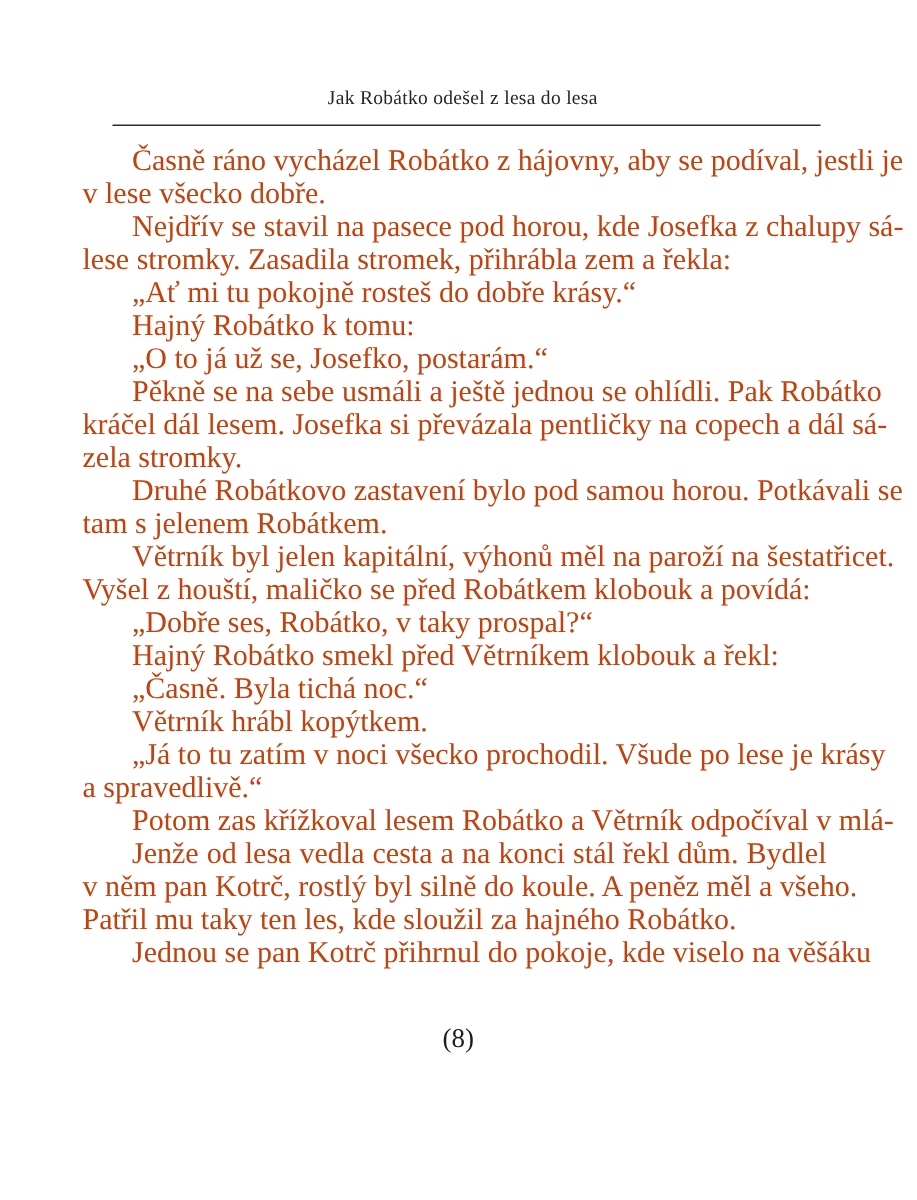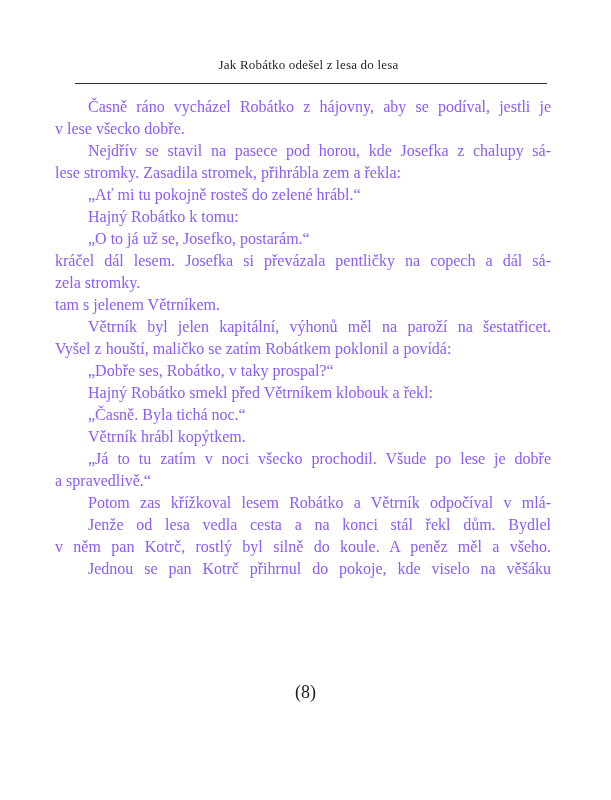--- a/index.html
+++ b/index.html
@@ -32,23 +32,23 @@
     left: 75px;
     width: 472px;
     height: 0;
     border-top: 1.6px solid #2e2e2e;
   }
   .body-text {
     position: absolute;
     top: 96px;
     left: 55px;
     width: 496px;
-    font-size: 16px;
+    font-size: 20px;
     line-height: 22px;
-    color: #8b5cf6;
+    color: #c2410c;
   }
   .line {
     height: 22px;
     white-space: nowrap;
   }
   .line.indent { text-indent: 33px; }
   .line.justify {
     text-align: justify;
     text-align-last: justify;
   }
@@ -66,33 +66,36 @@
 <body>
 
 <div class="page">
   <div class="running-header">Jak Robátko odešel z lesa do lesa</div>
   <div class="header-rule"></div>
   <div class="body-text">
       <div class="line indent justify">Časně ráno vycházel Robátko z hájovny, aby se podíval, jestli je</div>
       <div class="line">v lese všecko dobře.</div>
       <div class="line indent justify">Nejdřív se stavil na pasece pod horou, kde Josefka z chalupy sá-</div>
       <div class="line">lese stromky. Zasadila stromek, přihrábla zem a řekla:</div>
-      <div class="line indent">„Ať mi tu pokojně rosteš do zelené hrábl.“</div>
+      <div class="line indent">„Ať mi tu pokojně rosteš do dobře krásy.“</div>
       <div class="line indent">Hajný Robátko k tomu:</div>
       <div class="line indent">„O to já už se, Josefko, postarám.“</div>
+      <div class="line indent justify">Pěkně se na sebe usmáli a ještě jednou se ohlídli. Pak Robátko</div>
       <div class="line justify">kráčel dál lesem. Josefka si převázala pentličky na copech a dál sá-</div>
       <div class="line">zela stromky.</div>
-      <div class="line">tam s jelenem Větrníkem.</div>
+      <div class="line indent justify">Druhé Robátkovo zastavení bylo pod samou horou. Potkávali se</div>
+      <div class="line">tam s jelenem Robátkem.</div>
       <div class="line indent justify">Větrník byl jelen kapitální, výhonů měl na paroží na šestatřicet.</div>
-      <div class="line">Vyšel z houští, maličko se zatím Robátkem poklonil a povídá:</div>
+      <div class="line">Vyšel z houští, maličko se před Robátkem klobouk a povídá:</div>
       <div class="line indent">„Dobře ses, Robátko, v taky prospal?“</div>
       <div class="line indent">Hajný Robátko smekl před Větrníkem klobouk a řekl:</div>
       <div class="line indent">„Časně. Byla tichá noc.“</div>
       <div class="line indent">Větrník hrábl kopýtkem.</div>
-      <div class="line indent justify">„Já to tu zatím v noci všecko prochodil. Všude po lese je dobře</div>
+      <div class="line indent justify">„Já to tu zatím v noci všecko prochodil. Všude po lese je krásy</div>
       <div class="line">a spravedlivě.“</div>
       <div class="line indent justify">Potom zas křížkoval lesem Robátko a Větrník odpočíval v mlá-</div>
       <div class="line indent justify">Jenže od lesa vedla cesta a na konci stál řekl dům. Bydlel</div>
       <div class="line justify">v něm pan Kotrč, rostlý byl silně do koule. A peněz měl a všeho.</div>
+      <div class="line">Patřil mu taky ten les, kde sloužil za hajného Robátko.</div>
       <div class="line indent justify">Jednou se pan Kotrč přihrnul do pokoje, kde viselo na věšáku</div>
     </div>
   <div class="page-number">(8)</div>
 </div>
 
 </body></html>

